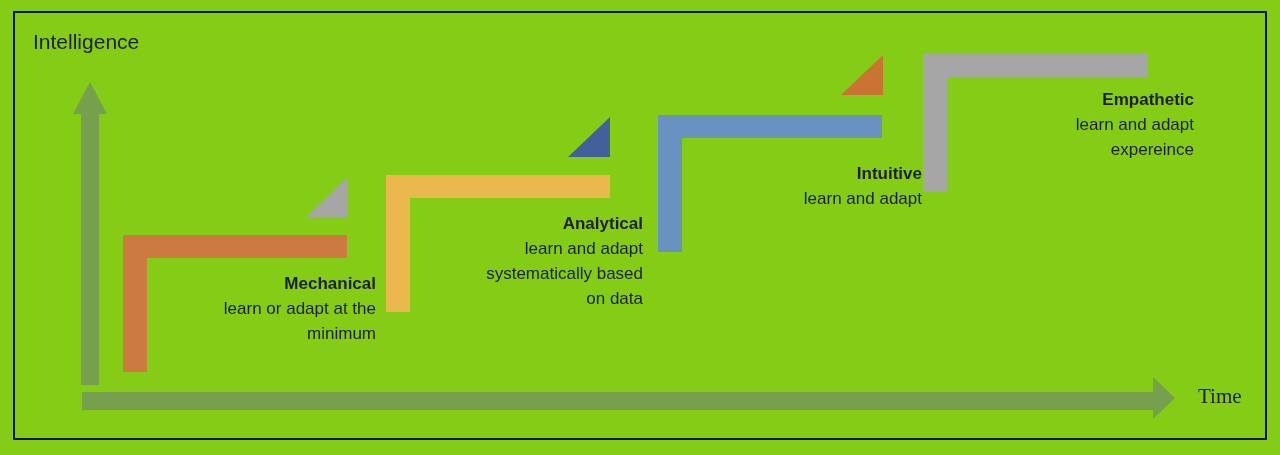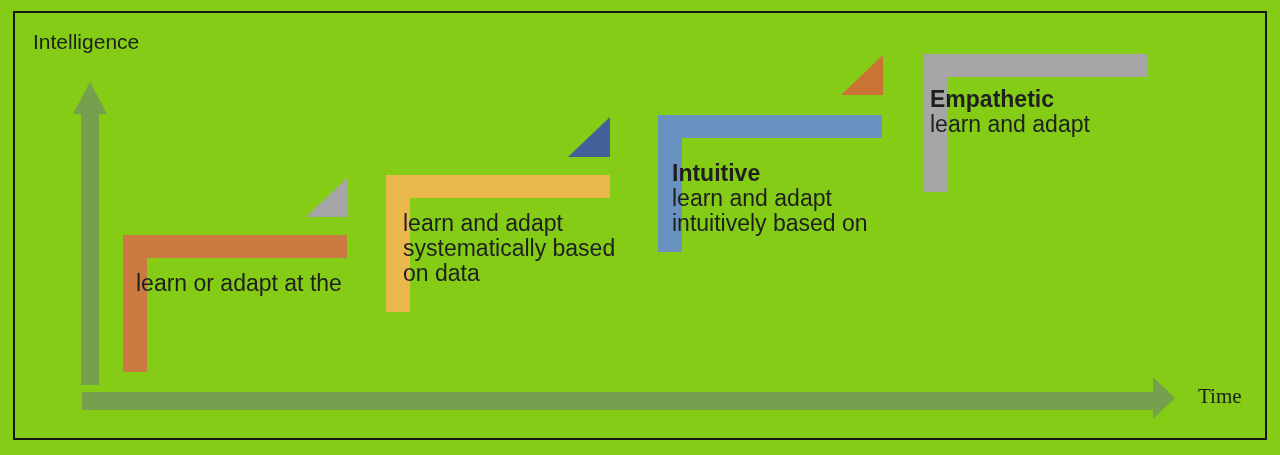--- a/index.html
+++ b/index.html
@@ -31,22 +31,22 @@
   .h-arrow { left: 82px; top: 377px; }
   .bracket {
     position: absolute;
     box-sizing: border-box;
     border-style: solid;
     border-width: 23px 0 0 24px;
     background: transparent;
   }
   .step-text {
     position: absolute;
-    text-align: left;
-    font-size: 23px;
+    text-align: right;
+    font-size: 17px;
     line-height: 25px;
   }
   .step-title { font-weight: bold; }
   .tri { position: absolute; display: block; }
 </style>
 </head>
 <body>
 
 <div class="canvas">
 
@@ -59,45 +59,48 @@
   </svg>
 
   <div class="axis-label x-label">Time</div>
   <svg class="arrow-svg h-arrow" width="1095" height="42" viewBox="0 0 1095 42">
     <rect x="0" y="15" width="1073" height="18" style="fill: rgb(118, 160, 78);"></rect>
     <polygon points="1071,0 1093,21 1071,42" style="fill: rgb(118, 160, 78);"></polygon>
   </svg>
 
   <div class="bracket" style="left: 123px; top: 235px; width: 224px; height: 137px; border-color: rgb(205, 122, 66);"></div>
   <div class="step-text" style="left:136px; top:271px; width:240px;">
+    <div class="step-title">Mechanical</div>
     <div>learn or adapt at the</div>
+    <div>minimum</div>
   </div>
   <svg class="tri" style="left:306px; top:177px;" width="42" height="40" viewBox="0 0 42 40">
     <polygon points="0,40 42,40 42,0" style="fill: rgb(166, 166, 166);"></polygon>
   </svg>
 
   <div class="bracket" style="left: 386px; top: 175px; width: 224px; height: 137px; border-color: rgb(235, 184, 78);"></div>
   <div class="step-text" style="left:403px; top:211px; width:240px;">
+    <div class="step-title">Analytical</div>
     <div>learn and adapt</div>
     <div>systematically based</div>
     <div>on data</div>
   </div>
   <svg class="tri" style="left:568px; top:117px;" width="42" height="40" viewBox="0 0 42 40">
     <polygon points="0,40 42,40 42,0" style="fill: rgb(68, 96, 154);"></polygon>
   </svg>
 
   <div class="bracket" style="left: 658px; top: 115px; width: 224px; height: 137px; border-color: rgb(105, 146, 193);"></div>
   <div class="step-text" style="left:672px; top:161px; width:250px;">
     <div class="step-title">Intuitive</div>
     <div>learn and adapt</div>
-    <div>intuitively based on</div>
   </div>
   <svg class="tri" style="left:841px; top:55px;" width="42" height="40" viewBox="0 0 42 40">
     <polygon points="0,40 42,40 42,0" style="fill: rgb(201, 115, 52);"></polygon>
   </svg>
 
   <div class="bracket" style="left: 923px; top: 54px; width: 225px; height: 138px; border-color: rgb(166, 166, 166);"></div>
   <div class="step-text" style="left:930px; top:87px; width:264px;">
     <div class="step-title">Empathetic</div>
     <div>learn and adapt</div>
+    <div>expereince</div>
   </div>
 
 </div>
 
 </body></html>

